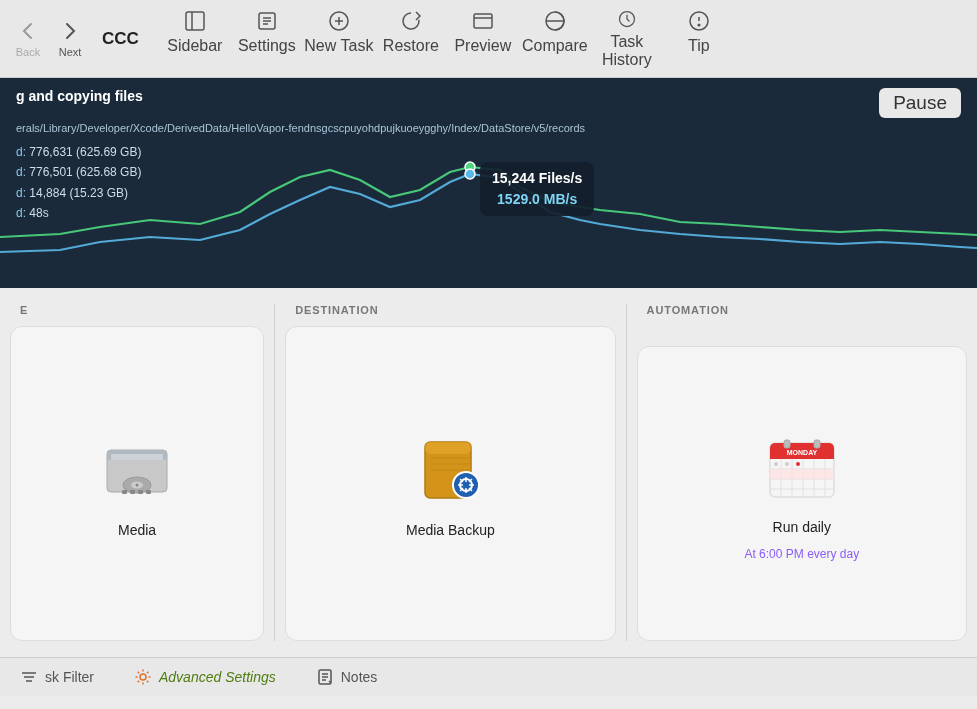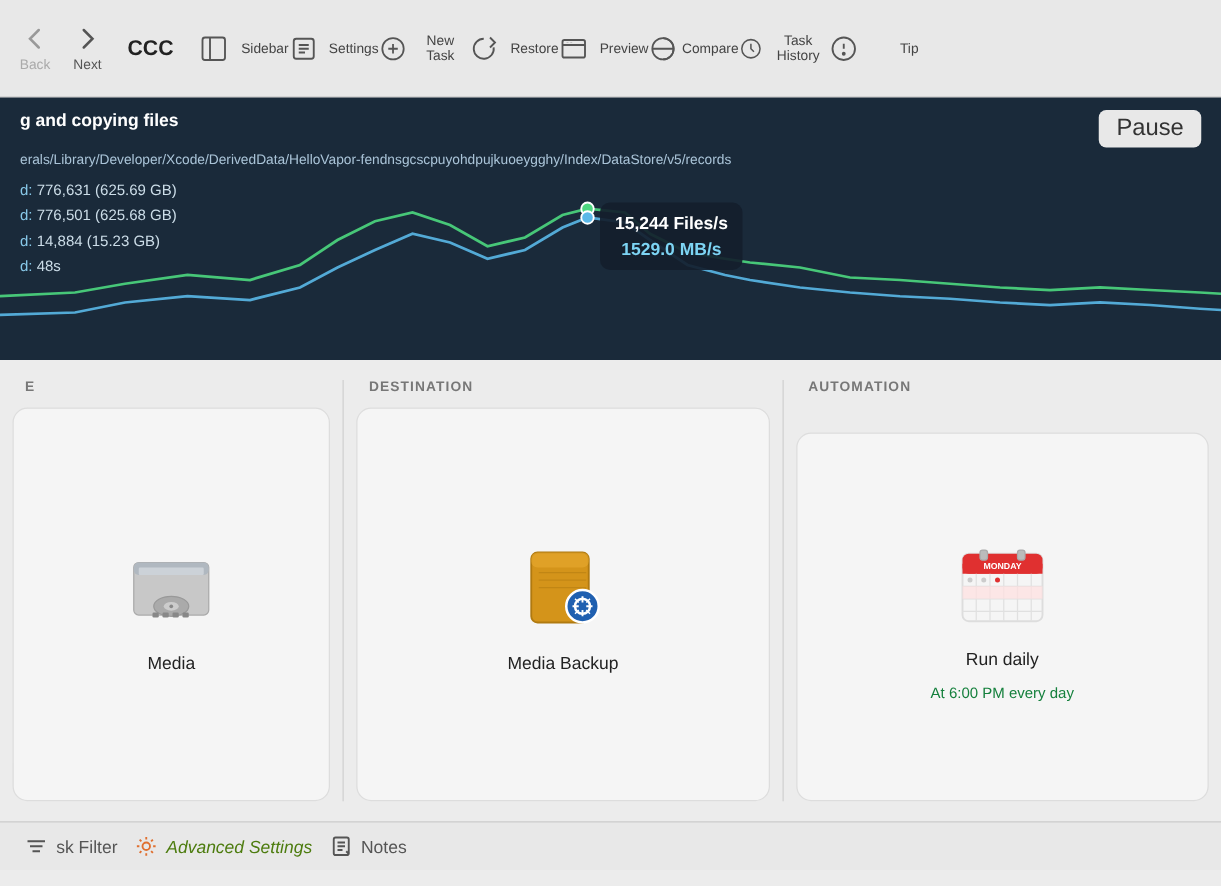--- a/index.html
+++ b/index.html
@@ -53,30 +53,30 @@
     }
 
     .toolbar-items {
       display: flex;
       align-items: center;
       gap: 0;
       flex: 1;
     }
     .toolbar-item {
       display: flex;
-      flex-direction: row;
-      align-items: center;
-      justify-content: space-between;
+      flex-direction: column;
+      align-items: center;
+      justify-content: flex-start;
       width: 72px;
       height: 60px;
       background: none;
       border: none;
       cursor: pointer;
       color: #444;
-      font-size: 11px;
+      font-size: 16px;
       gap: 4px;
     }
     .toolbar-item svg { width: 24px; height: 24px; }
 
     
     .progress-banner {
       background: #1a2a3a;
       color: #fff;
       padding: 10px 16px 0 16px;
       position: relative;
@@ -197,41 +197,41 @@
       height: 80px;
     }
     .panel-name {
       font-size: 14px;
       font-weight: 500;
       color: #222;
       text-align: center;
     }
     .panel-sub {
       font-size: 12px;
-      color: #15803d;
+      color: #8b5cf6;
       text-align: left;
     }
 
     
     .panel-sep {
       width: 1px;
       background: #d0d0d0;
       margin: 16px 0;
       align-self: stretch;
     }
 
     
     .bottom-bar {
       display: flex;
       align-items: center;
       height: 39px;
       background: #e8e8e8;
       border-top: 1px solid #ccc;
       padding: 0 20px;
-      gap: 14px;
+      gap: 40px;
     }
     .bottom-btn {
       display: flex;
       align-items: center;
       gap: 7px;
       background: none;
       border: none;
       cursor: pointer;
       font-size: 14px;
       color: #555;

